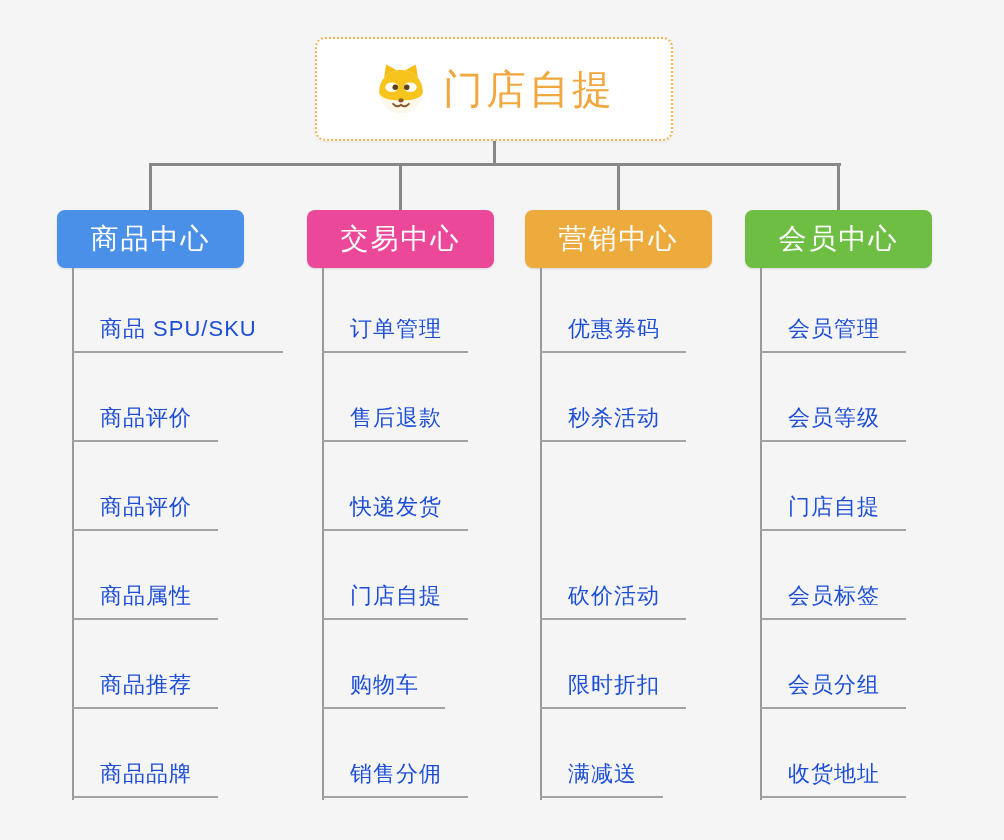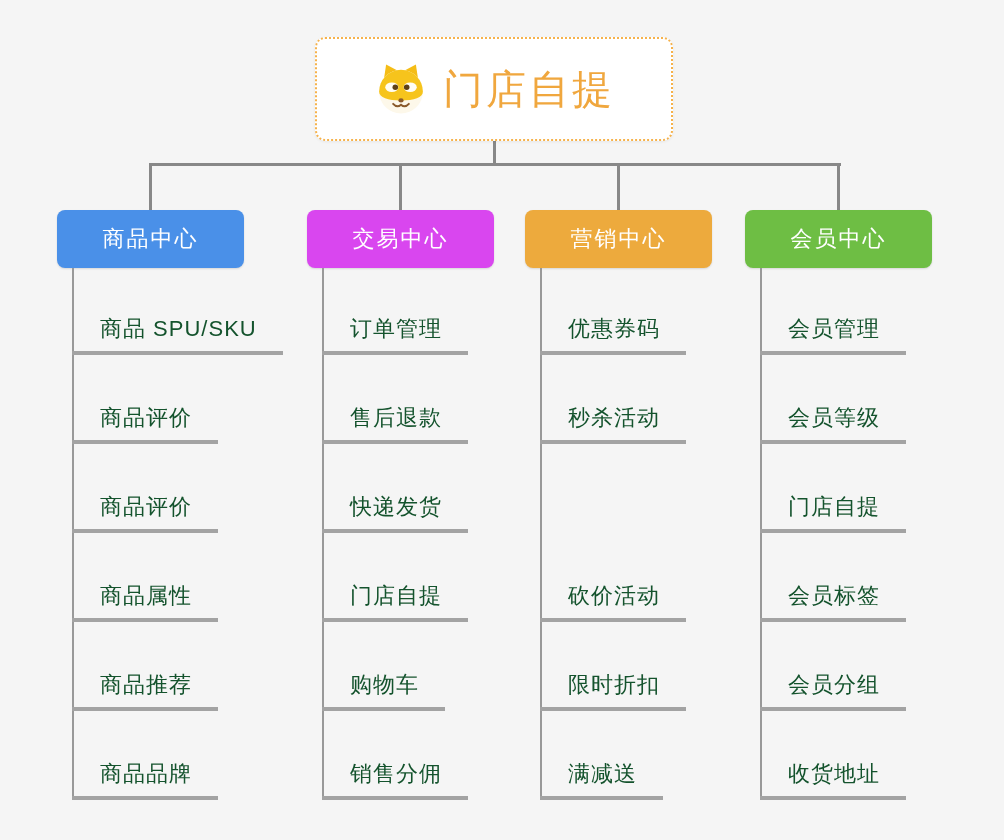--- a/index.html
+++ b/index.html
@@ -14,27 +14,27 @@
 
   
   .root{position:absolute;left:315px;top:37px;width:358px;height:104px;box-sizing:border-box;
         background:#fff;border:2px dotted #f6b24b;border-radius:10px;
         display:flex;align-items:center;justify-content:center;gap:14px;
         box-shadow:0 1px 3px rgba(0,0,0,.06);cursor:default;}
   .root-title{font-size:40px;letter-spacing:3px;color:#f0a73e;}
 
   
   .branch{position:absolute;top:210px;width:250px;height:610px;}
-  .hbox{width:187px;height:58px;border-radius:8px;color:#fff;font-size:22px;letter-spacing:2px;
+  .hbox{width:187px;height:58px;border-radius:8px;color:#fff;font-size:28px;letter-spacing:2px;
         display:flex;align-items:center;justify-content:center;
         box-shadow:0 1px 2px rgba(0,0,0,.12);cursor:default;}
   .spine{position:absolute;left:15px;top:58px;width:2px;height:532px;background:#999;}
-  .leaf{position:absolute;left:15px;white-space:nowrap;font-size:22px;color:#14532d;
+  .leaf{position:absolute;left:15px;white-space:nowrap;font-size:22px;color:#1d4ed8;
         line-height:28px;letter-spacing:1px;padding:0 26px 8px 28px;
-        border-bottom:4px solid #a3a3a3;cursor:default;}
+        border-bottom:2px solid #a3a3a3;cursor:default;}
   .l0{top:105px}.l1{top:194px}.l2{top:283px}.l3{top:372px}.l4{top:461px}.l5{top:550px}
 
   .b0{left:57px}.b1{left:307px}.b2{left:525px}.b3{left:745px}
 </style>
 </head>
 <body>
 
 <div class="canvas">
 
   <div class="line root-drop"></div>
@@ -65,21 +65,21 @@
     <div class="spine"></div>
     <div class="leaf l0">商品 SPU/SKU</div>
     <div class="leaf l1">商品评价</div>
     <div class="leaf l2">商品评价</div>
     <div class="leaf l3">商品属性</div>
     <div class="leaf l4">商品推荐</div>
     <div class="leaf l5">商品品牌</div>
   </div>
 
   <div class="branch b1">
-    <div class="hbox" style="background: #d946ef;">交易中心</div>
+    <div class="hbox" style="background: #ec4899;">交易中心</div>
     <div class="spine"></div>
     <div class="leaf l0">订单管理</div>
     <div class="leaf l1">售后退款</div>
     <div class="leaf l2">快递发货</div>
     <div class="leaf l3">门店自提</div>
     <div class="leaf l4">购物车</div>
     <div class="leaf l5">销售分佣</div>
   </div>
 
   <div class="branch b2">

